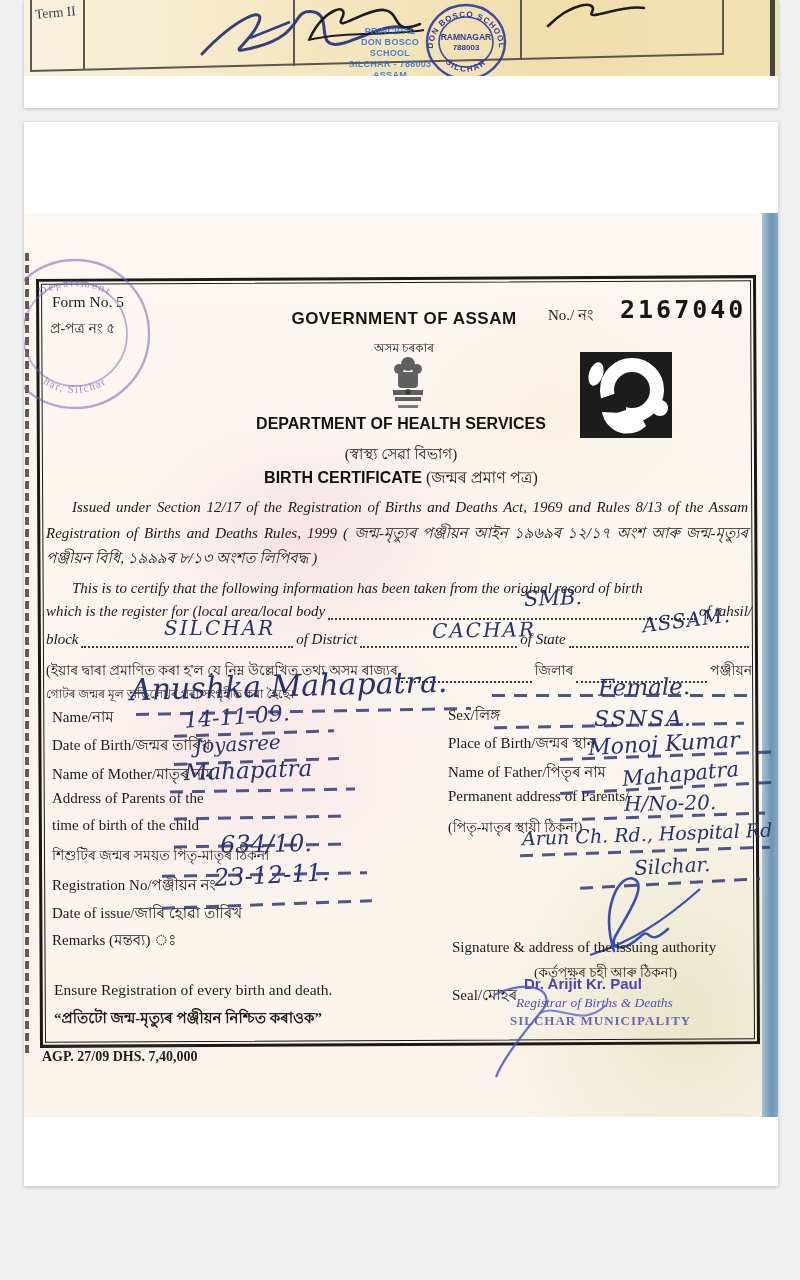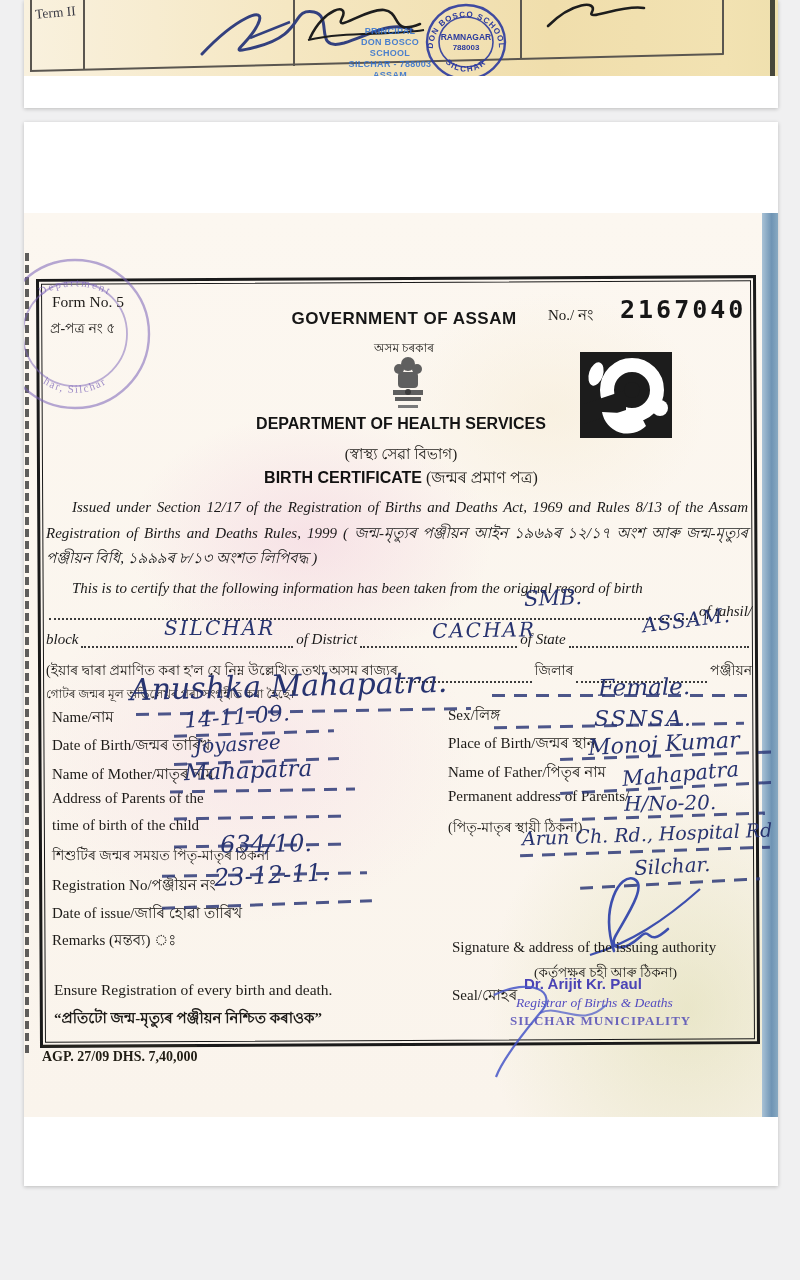--- a/index.html
+++ b/index.html
@@ -161,20 +161,21 @@
     <div class="abs center" style="left:137px;top:229px;width:480px;font-size:15px;color:#1d1b18;">(স্বাস্থ্য সেৱা বিভাগ)</div>
     <div class="abs center" style="left:117px;top:252px;width:520px;white-space:nowrap;">
       <span class="sans bold" style="font-size:16px;color:#111;text-align:center;">BIRTH CERTIFICATE</span>
       <span style="font-size:16px;color:#1d1b18;">(জন্মৰ প্ৰমাণ পত্ৰ)</span>
     </div>
 
     <div class="abs para" style="left:22px;top:282px;width:702px;">Issued under Section 12/17 of the Registration of Births and Deaths Act, 1969 and Rules 8/13 of the Assam Registration of Births and Deaths Rules, 1999 ( জন্ম-মৃত্যুৰ পঞ্জীয়ন আইন ১৯৬৯ৰ ১২/১৭ অংশ আৰু জন্ম-মৃত্যুৰ পঞ্জীয়ন বিধি, ১৯৯৯ৰ ৮/১৩ অংশত লিপিবদ্ধ )</div>
     <div class="abs para" style="left:22px;top:363px;width:702px;text-align:left;">This is to certify that the following information has been taken from the original record of birth</div>
 
     <div class="abs fline" style="left:22px;top:390px;width:706px;">
+      <span>which is the register for (local area/local body</span>
       <span class="dotl"></span>
       <span>of tahsil/</span>
     </div>
     <div class="abs hw" style="left:500px;top:373px;font-size:21px;transform:rotate(-2deg);">SMB.</div>
 
     <div class="abs fline" style="left:22px;top:418px;width:706px;">
       <span>block</span>
       <span class="dotl" style="flex:1.35;"></span>
       <span>of District</span>
       <span class="dotl"></span>

